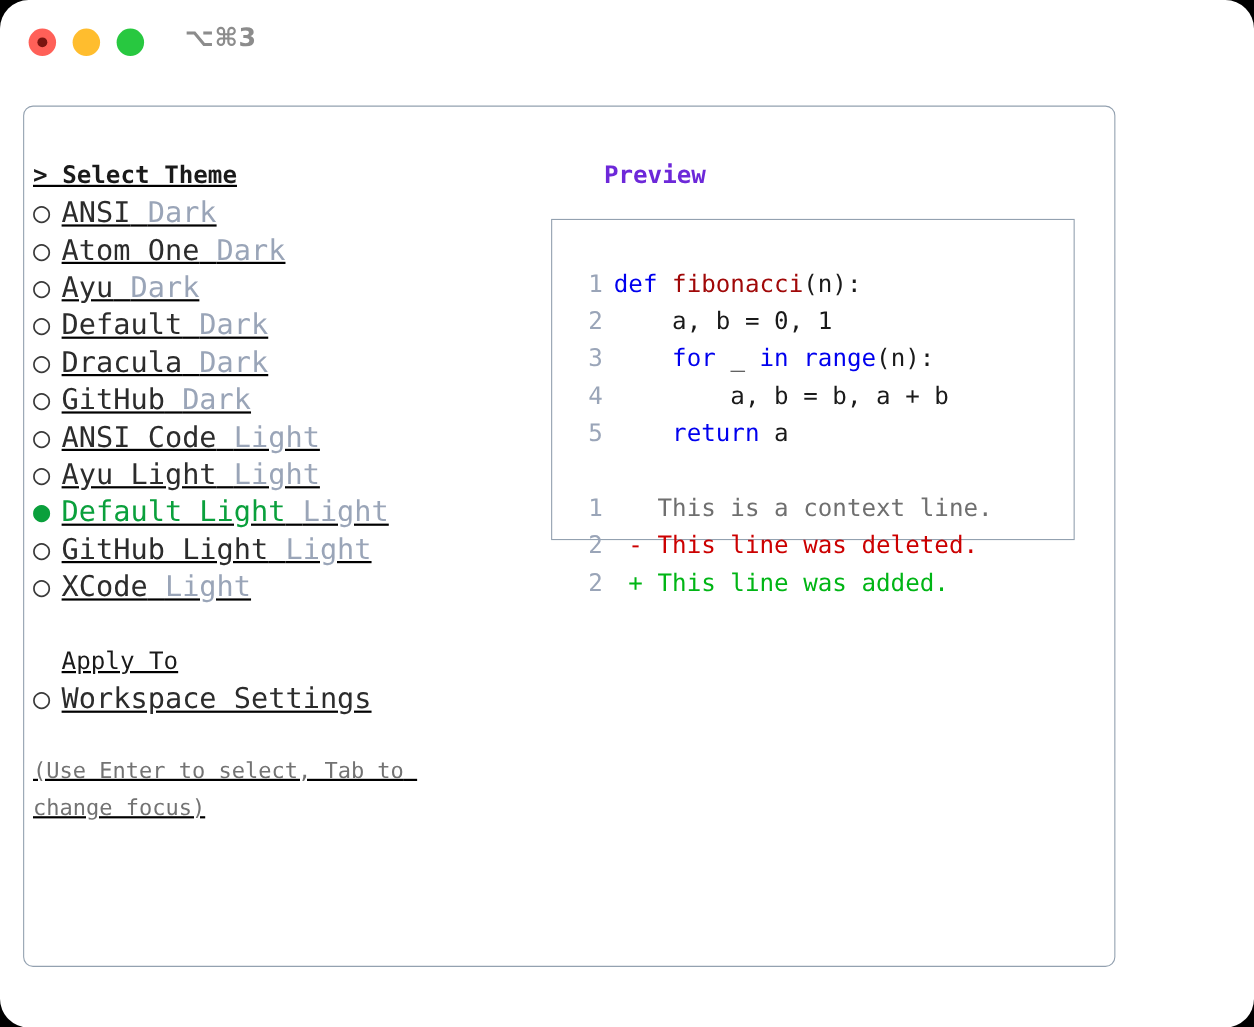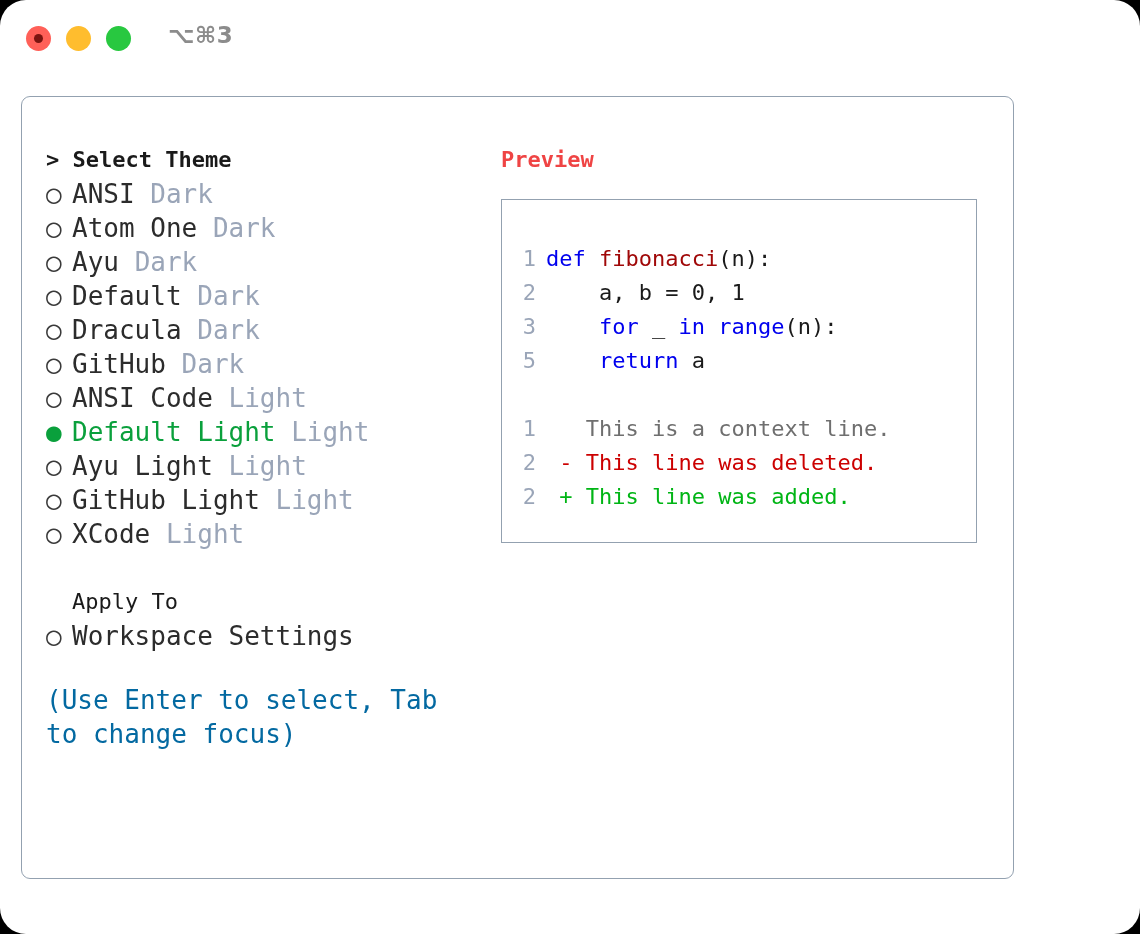--- a/index.html
+++ b/index.html
@@ -69,23 +69,24 @@
     height: 783px;
     border: 1px solid #93a1b0;
     border-radius: 9px;
     box-sizing: border-box;
     background: #ffffff;
   }
 
   
   .left-col {
     position: absolute;
-    left: 24px;
+    left: 8px;
     top: 46px;
     width: 440px;
+    text-decoration: underline;
   }
   .section-head {
     font-size: 22px;
     color: #1a1a1a;
     height: 34px;
     line-height: 34px;
     white-space: pre;
   }
   .section-head.bold { font-weight: bold; }
 
@@ -108,50 +109,51 @@
     color: #9aa5b8;
   }
   .indent-pad {
     display: inline-block;
     width: 26px;
   }
   .spacer-row { height: 34px; }
 
   .hint {
     margin-top: 30px;
-    font-size: 26px;
-    line-height: 34px;
-    color: #0369a1;
+    font-size: 20px;
+    line-height: 34px;
+    color: #737373;
     width: 400px;
     white-space: pre-wrap;
   }
 
   
   .right-col {
     position: absolute;
     left: 479px;
     top: 46px;
     width: 490px;
   }
   .preview-title {
     font-size: 22px;
     font-weight: bold;
-    color: #ef4444;
-    height: 34px;
-    line-height: 34px;
+    color: #6d28d9;
+    height: 34px;
+    line-height: 34px;
+    margin-left: 48px;
   }
   .preview-box {
     margin-top: 22px;
     width: 476px;
-    height: 344px;
+    height: 292px;
     border: 1px solid #93a1b0;
     box-sizing: border-box;
     background: #ffffff;
     padding-top: 42px;
-    padding-left: 8px;
+    padding-left: 20px;
   }
   .code-line {
     font-size: 22px;
     line-height: 34px;
     height: 34px;
     white-space: pre;
   }
   .lineno {
     display: inline-block;
     width: 26px;
@@ -187,22 +189,22 @@
       <div class="section-head bold">&gt; Select Theme</div>
 
       <div id="theme-list">
           <div class="opt-row"><span class="marker">○</span><span class="opt-label">ANSI</span> <span class="tag">Dark</span></div>
           <div class="opt-row"><span class="marker">○</span><span class="opt-label">Atom One</span> <span class="tag">Dark</span></div>
           <div class="opt-row"><span class="marker">○</span><span class="opt-label">Ayu</span> <span class="tag">Dark</span></div>
           <div class="opt-row"><span class="marker">○</span><span class="opt-label">Default</span> <span class="tag">Dark</span></div>
           <div class="opt-row"><span class="marker">○</span><span class="opt-label">Dracula</span> <span class="tag">Dark</span></div>
           <div class="opt-row"><span class="marker">○</span><span class="opt-label">GitHub</span> <span class="tag">Dark</span></div>
           <div class="opt-row"><span class="marker">○</span><span class="opt-label">ANSI Code</span> <span class="tag">Light</span></div>
+          <div class="opt-row"><span class="marker">○</span><span class="opt-label">Ayu Light</span> <span class="tag">Light</span></div>
           <div class="opt-row"><span class="marker sel">●</span><span class="opt-label sel">Default Light</span> <span class="tag">Light</span></div>
-          <div class="opt-row"><span class="marker">○</span><span class="opt-label">Ayu Light</span> <span class="tag">Light</span></div>
           <div class="opt-row"><span class="marker">○</span><span class="opt-label">GitHub Light</span> <span class="tag">Light</span></div>
           <div class="opt-row"><span class="marker">○</span><span class="opt-label">XCode</span> <span class="tag">Light</span></div>
         </div>
 
       <div class="spacer-row"></div>
 
       <div class="section-head"><span class="indent-pad"></span><span>Apply To</span></div>
 
       <div id="apply-list">
           <div class="opt-row"><span class="marker">○</span><span class="opt-label">Workspace Settings</span></div>
@@ -212,20 +214,21 @@
     </div>
 
     <div class="right-col">
       <div class="preview-title">Preview</div>
 
       <div class="preview-box">
         <div id="code-block">
             <div class="code-line"><span class="lineno">1</span><span class="kw">def </span><span class="fn">fibonacci</span><span class="plain">(n):</span></div>
             <div class="code-line"><span class="lineno">2</span><span class="plain">    a, b = 0, 1</span></div>
             <div class="code-line"><span class="lineno">3</span><span class="plain">    </span><span class="kw">for</span><span class="plain"> _ </span><span class="kw">in</span><span class="plain"> </span><span class="kw">range</span><span class="plain">(n):</span></div>
+            <div class="code-line"><span class="lineno">4</span><span class="plain">        a, b = b, a + b</span></div>
             <div class="code-line"><span class="lineno">5</span><span class="plain">    </span><span class="kw">return</span><span class="plain"> a</span></div>
           </div>
         <div class="blank-line"></div>
         <div id="diff-block">
             <div class="code-line"><span class="lineno">1</span><span class="ctx">   This is a context line.</span></div>
             <div class="code-line"><span class="lineno">2</span><span class="del"> - This line was deleted.</span></div>
             <div class="code-line"><span class="lineno">2</span><span class="add"> + This line was added.</span></div>
           </div>
       </div>
     </div>

